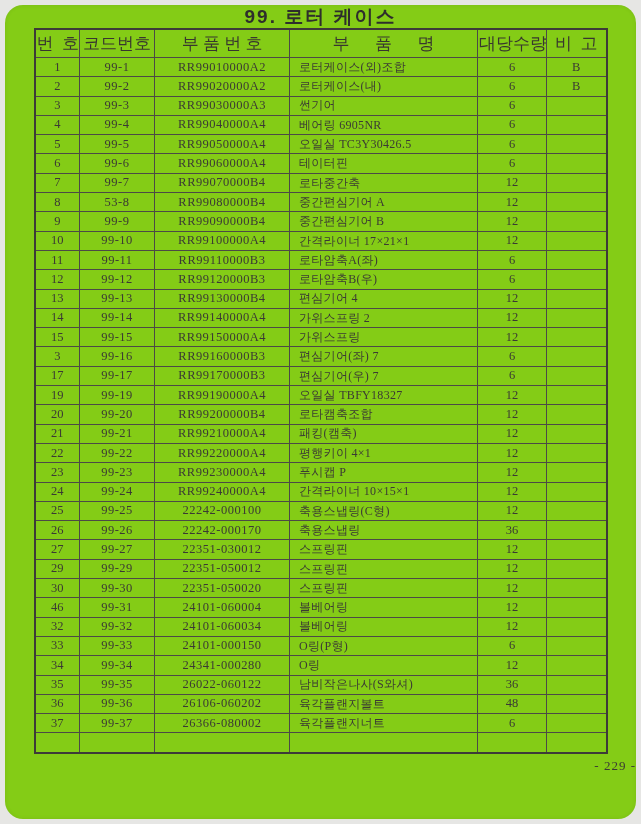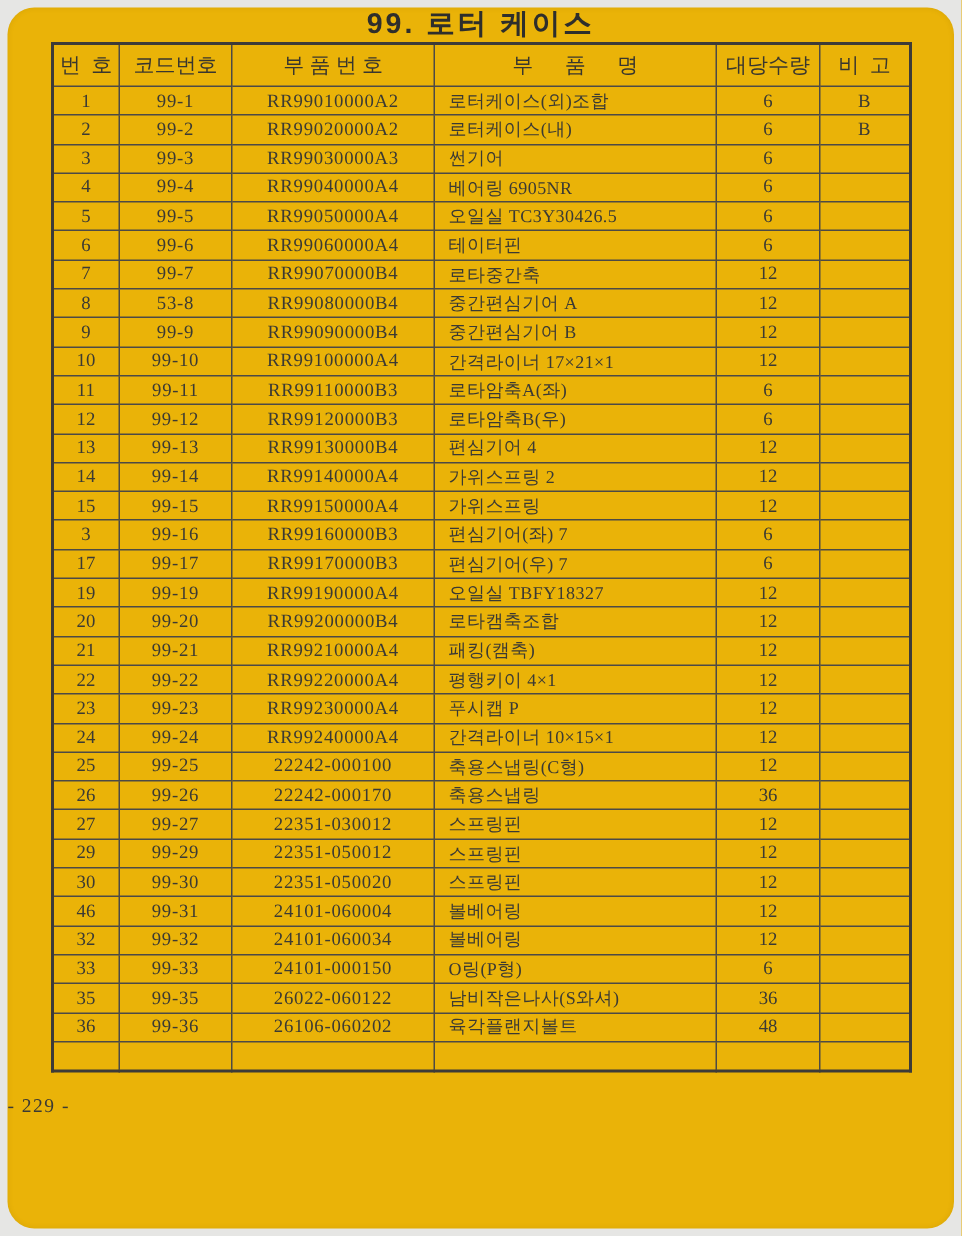--- a/index.html
+++ b/index.html
@@ -6,21 +6,21 @@
   body {
     width:641px; height:824px;
     background:#e6e6e4;
     font-family:"Liberation Serif", serif;
     position:relative;
     overflow:hidden;
   }
   .page {
     position:absolute;
     left:5px; top:5px; right:5px; bottom:5px;
-    background:#eab308;
+    background:#84cc16;
     border-radius:18px;
     box-shadow:0 0 4px rgba(0,0,0,0.08) inset;
   }
   .doc-title {
     text-align:center;
     font-family:"Liberation Sans", sans-serif;
     font-weight:bold;
     font-size:19px;
     letter-spacing:2px;
     color:#2e2e2c;
@@ -34,21 +34,21 @@
     margin:0 auto;
     background:transparent;
   }
   table.parts, table.parts th, table.parts td {
     border:1px solid #4c4a46;
   }
   table.parts { border-width:2px; border-color:#3d3b38; }
   thead th {
     height:25px;
     font-weight:normal;
-    font-size:14px;
+    font-size:17px;
     color:#38362f;
     white-space:pre;
     overflow:hidden;
   }
   tbody td {
     height:18.3px;
     font-size:12.5px;
     color:#3b3a34;
     text-align:center;
     white-space:pre;
@@ -63,24 +63,24 @@
     letter-spacing:0.3px;
     margin-top:24px;
   }
   tbody td.cell-part-no {
     font-size:12.5px;
     letter-spacing:0.5px;
     font-family:Liberation Serif, serif;
   }
   tbody td.cell-code { letter-spacing:0.5px; }
   .page-number {
-    text-align:left;
+    text-align:right;
     font-size:13px;
     color:#3b3a34;
-    margin-top:14px;
+    margin-top:4px;
     letter-spacing:1px;
   }
 </style>
 </head>
 <body>
 
 <div class="page">
   <h1 class="doc-title">99. 로터 케이스</h1>
 
   <table class="parts">
@@ -345,33 +345,49 @@
   </tr>
         <tr>
     <td class="cell-no">33</td>
     <td class="cell-code">99-33</td>
     <td class="cell-part-no">24101-000150</td>
     <td class="cell-name">O링(P형)</td>
     <td class="cell-qty">6</td>
     <td class="cell-remark"></td>
   </tr>
         <tr>
+    <td class="cell-no">34</td>
+    <td class="cell-code">99-34</td>
+    <td class="cell-part-no">24341-000280</td>
+    <td class="cell-name">O링</td>
+    <td class="cell-qty">12</td>
+    <td class="cell-remark"></td>
+  </tr>
+        <tr>
     <td class="cell-no">35</td>
     <td class="cell-code">99-35</td>
     <td class="cell-part-no">26022-060122</td>
     <td class="cell-name">남비작은나사(S와셔)</td>
     <td class="cell-qty">36</td>
     <td class="cell-remark"></td>
   </tr>
         <tr>
     <td class="cell-no">36</td>
     <td class="cell-code">99-36</td>
     <td class="cell-part-no">26106-060202</td>
     <td class="cell-name">육각플랜지볼트</td>
     <td class="cell-qty">48</td>
+    <td class="cell-remark"></td>
+  </tr>
+        <tr>
+    <td class="cell-no">37</td>
+    <td class="cell-code">99-37</td>
+    <td class="cell-part-no">26366-080002</td>
+    <td class="cell-name">육각플랜지너트</td>
+    <td class="cell-qty">6</td>
     <td class="cell-remark"></td>
   </tr>
         <tr>
     <td class="cell-no"></td>
     <td class="cell-code"></td>
     <td class="cell-part-no"></td>
     <td class="cell-name"></td>
     <td class="cell-qty"></td>
     <td class="cell-remark"></td>
   </tr>

